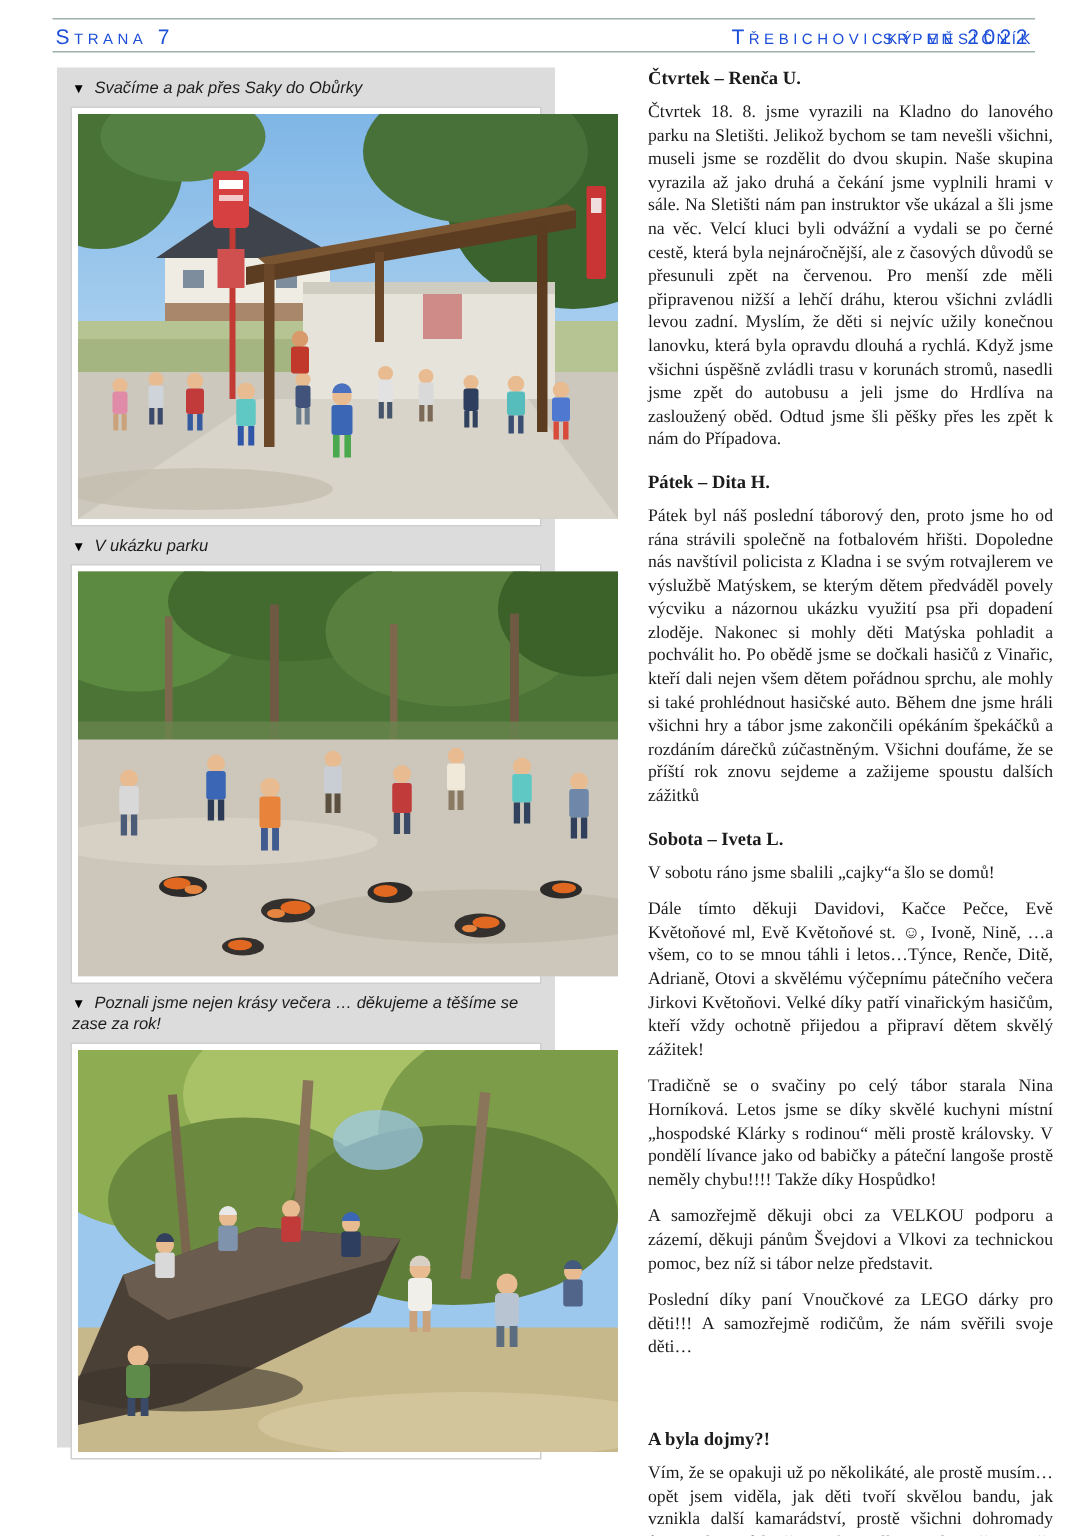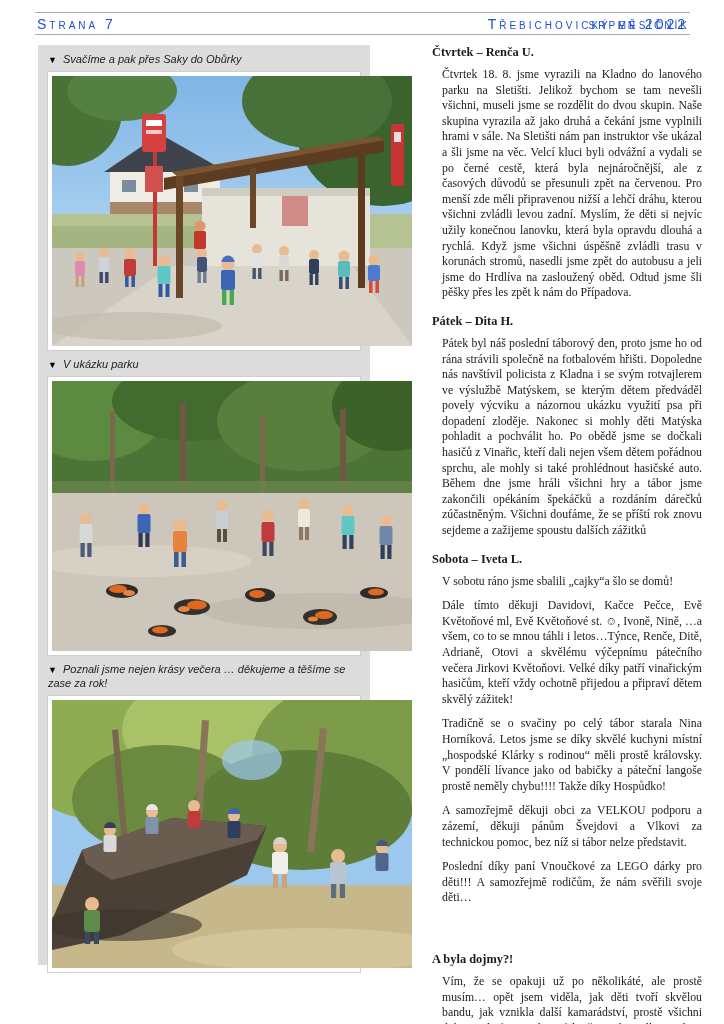--- a/index.html
+++ b/index.html
@@ -23,21 +23,21 @@
   .caption .tri{font-style:normal;font-size:9px;color:#000;margin-right:6px;}
   .photo-frame{margin:0 10px;background:#ffffff;padding:4px;
                box-shadow:0 0 0 1px #cfcfcf;}
   .photo-frame svg{display:block;}
 
   
   .article{position:absolute;left:432px;top:45px;width:270px;color:#1b1b1b;
            font-size:11.8px;line-height:15.6px;text-align:justify;}
   .article h3{font-size:12.4px;line-height:14px;margin:13px 0 8px 0;text-align:left;}
   .article section:first-child h3{margin-top:0;}
-  .article p{margin:0 0 9px 10px;}
+  .article p{margin:0 0 9px 0;}
   .article section.gap-before{margin-top:46px;}
 </style>
 </head>
 <body>
 
 <div class="page">
 
   <div class="masthead">
     <span class="side">Strana 7</span>
     <span class="mid">Třebichovický měsíčník</span>

